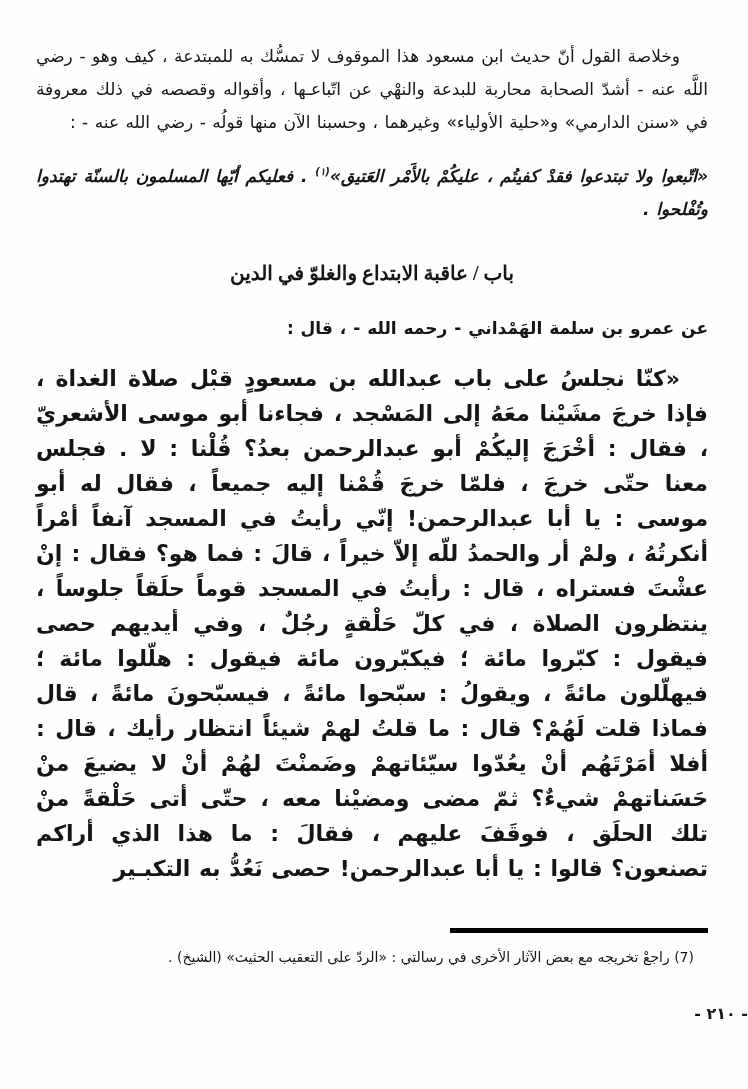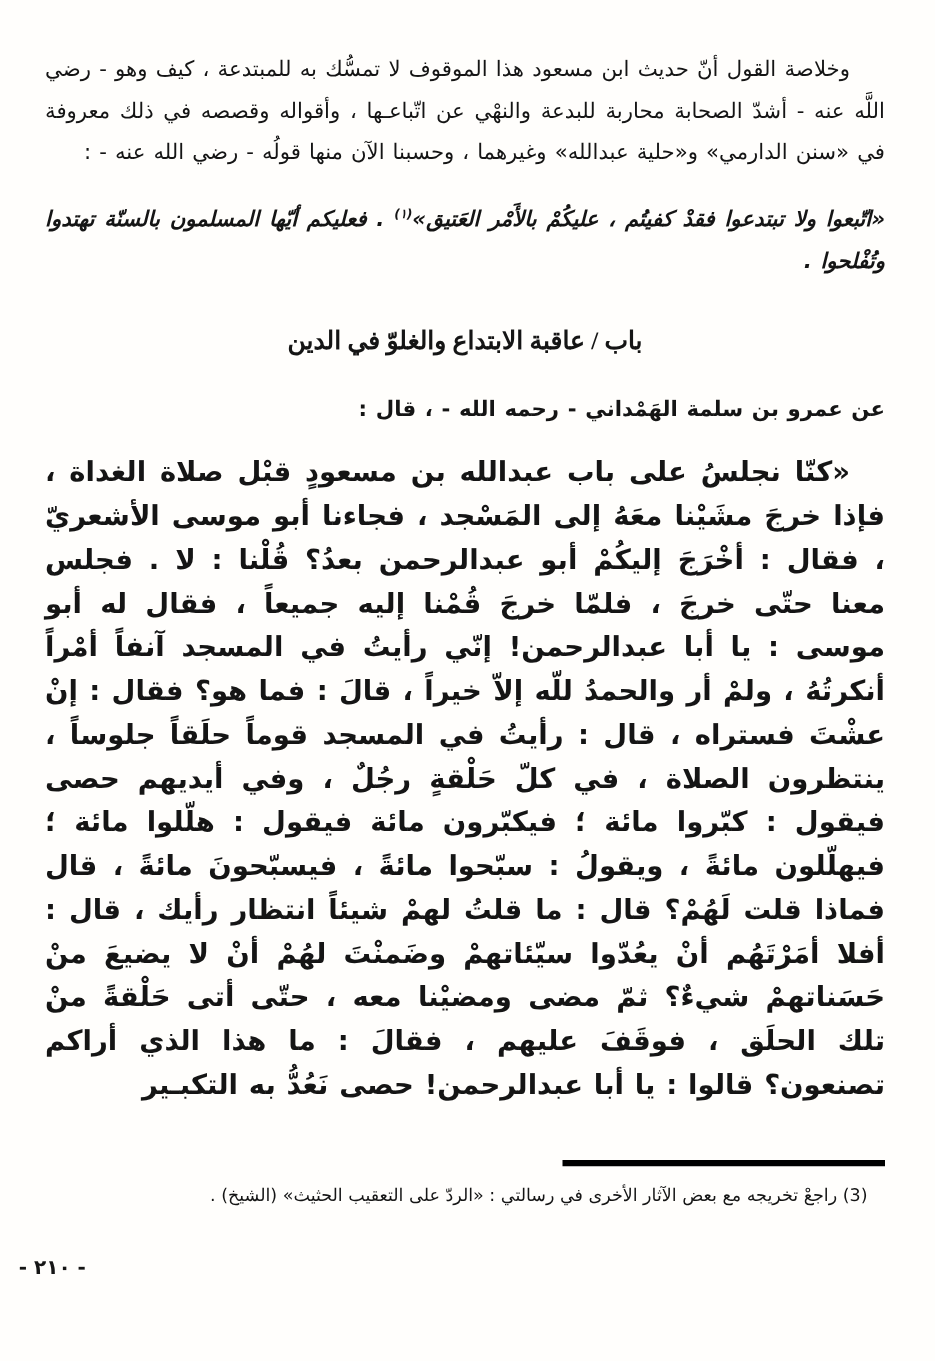--- a/index.html
+++ b/index.html
@@ -71,42 +71,42 @@
     font-size: 14px;
     line-height: 24px;
     text-align: right;
     padding-right: 14px;
   }
   .page-number {
     position: absolute;
     top: 1004px;
     left: 0;
     right: 0;
-    text-align: left;
+    text-align: right;
     font-size: 16px;
     font-weight: 700;
     direction: rtl;
     padding-left: 15px;
   }
 </style>
 </head>
 <body>
 
 <div class="page">
 
-  <p class="body-text indent">وخلاصة القول أنّ حديث ابن مسعود هذا الموقوف لا تمسُّك به للمبتدعة ، كيف وهو - رضي اللَّه عنه - أشدّ الصحابة محاربة للبدعة والنهْي عن اتّباعـها ، وأقواله وقصصه في ذلك معروفة في «سنن الدارمي» و«حلية عبدالله» وغيرهما ، وحسبنا الآن منها قولُه - رضي الله عنه - :</p>
+  <p class="body-text indent">وخلاصة القول أنّ حديث ابن مسعود هذا الموقوف لا تمسُّك به للمبتدعة ، كيف وهو - رضي اللَّه عنه - أشدّ الصحابة محاربة للبدعة والنهْي عن اتّباعـها ، وأقواله وقصصه في ذلك معروفة في «سنن الدارمي» و«حلية الأولياء» وغيرهما ، وحسبنا الآن منها قولُه - رضي الله عنه - :</p>
 
   <p class="body-text bold quote-para"><span>«اتّبعوا ولا تبتدعوا فقدْ كفيتُم ، عليكُمْ بالأَمْر العَتيق»</span><sup class="fn-ref">(١)</sup><span> . فعليكم أيّها المسلمون بالسنّة تهتدوا وتُفْلحوا .</span></p>
 
   <h2 class="chapter-heading">باب / عاقبة الابتداع والغلوّ في الدين</h2>
 
   <p class="body-text narrator">عن عمرو بن سلمة الهَمْداني - رحمه الله - ، قال :</p>
 
   <p class="body-text narration indent">«كنّا نجلسُ على باب عبدالله بن مسعودٍ قبْل صلاة الغداة ، فإذا خرجَ مشَيْنا معَهُ إلى المَسْجد ، فجاءنا أبو موسى الأشعريّ ، فقال : أخْرَجَ إليكُمْ أبو عبدالرحمن بعدُ؟ قُلْنا : لا . فجلس معنا حتّى خرجَ ، فلمّا خرجَ قُمْنا إليه جميعاً ، فقال له أبو موسى : يا أبا عبدالرحمن! إنّي رأيتُ في المسجد آنفاً أمْراً أنكرتُهُ ، ولمْ أر والحمدُ للّه إلاّ خيراً ، قالَ : فما هو؟ فقال : إنْ عشْتَ فستراه ، قال : رأيتُ في المسجد قوماً حلَقاً جلوساً ، ينتظرون الصلاة ، في كلّ حَلْقةٍ رجُلٌ ، وفي أيديهم حصى فيقول : كبّروا مائة ؛ فيكبّرون مائة فيقول : هلّلوا مائة ؛ فيهلّلون مائةً ، ويقولُ : سبّحوا مائةً ، فيسبّحونَ مائةً ، قال فماذا قلت لَهُمْ؟ قال : ما قلتُ لهمْ شيئاً انتظار رأيك ، قال : أفلا أمَرْتَهُم أنْ يعُدّوا سيّئاتهمْ وضَمنْتَ لهُمْ أنْ لا يضيعَ منْ حَسَناتهمْ شيءٌ؟ ثمّ مضى ومضيْنا معه ، حتّى أتى حَلْقةً منْ تلك الحلَق ، فوقَفَ عليهم ، فقالَ : ما هذا الذي أراكم تصنعون؟ قالوا : يا أبا عبدالرحمن! حصى نَعُدُّ به التكبـير</p>
 
   <div class="footnote-area">
     <div class="footnote-rule"></div>
-    <p class="footnote-text">(3) راجعْ تخريجه مع بعض الآثار الأخرى في رسالتي : «الردّ على التعقيب الحثيث» (الشيخ) .</p>
+    <p class="footnote-text">(7) راجعْ تخريجه مع بعض الآثار الأخرى في رسالتي : «الردّ على التعقيب الحثيث» (الشيخ) .</p>
   </div>
 
   <div class="page-number">- ٢١٠ -</div>
 
 </div>
 
 </body></html>

